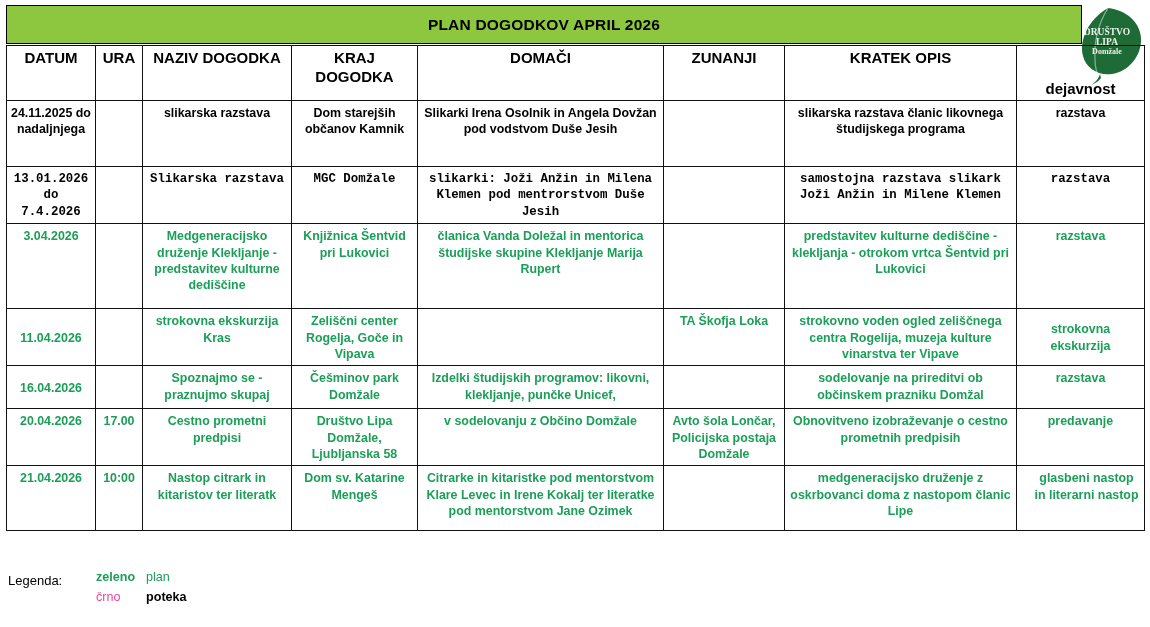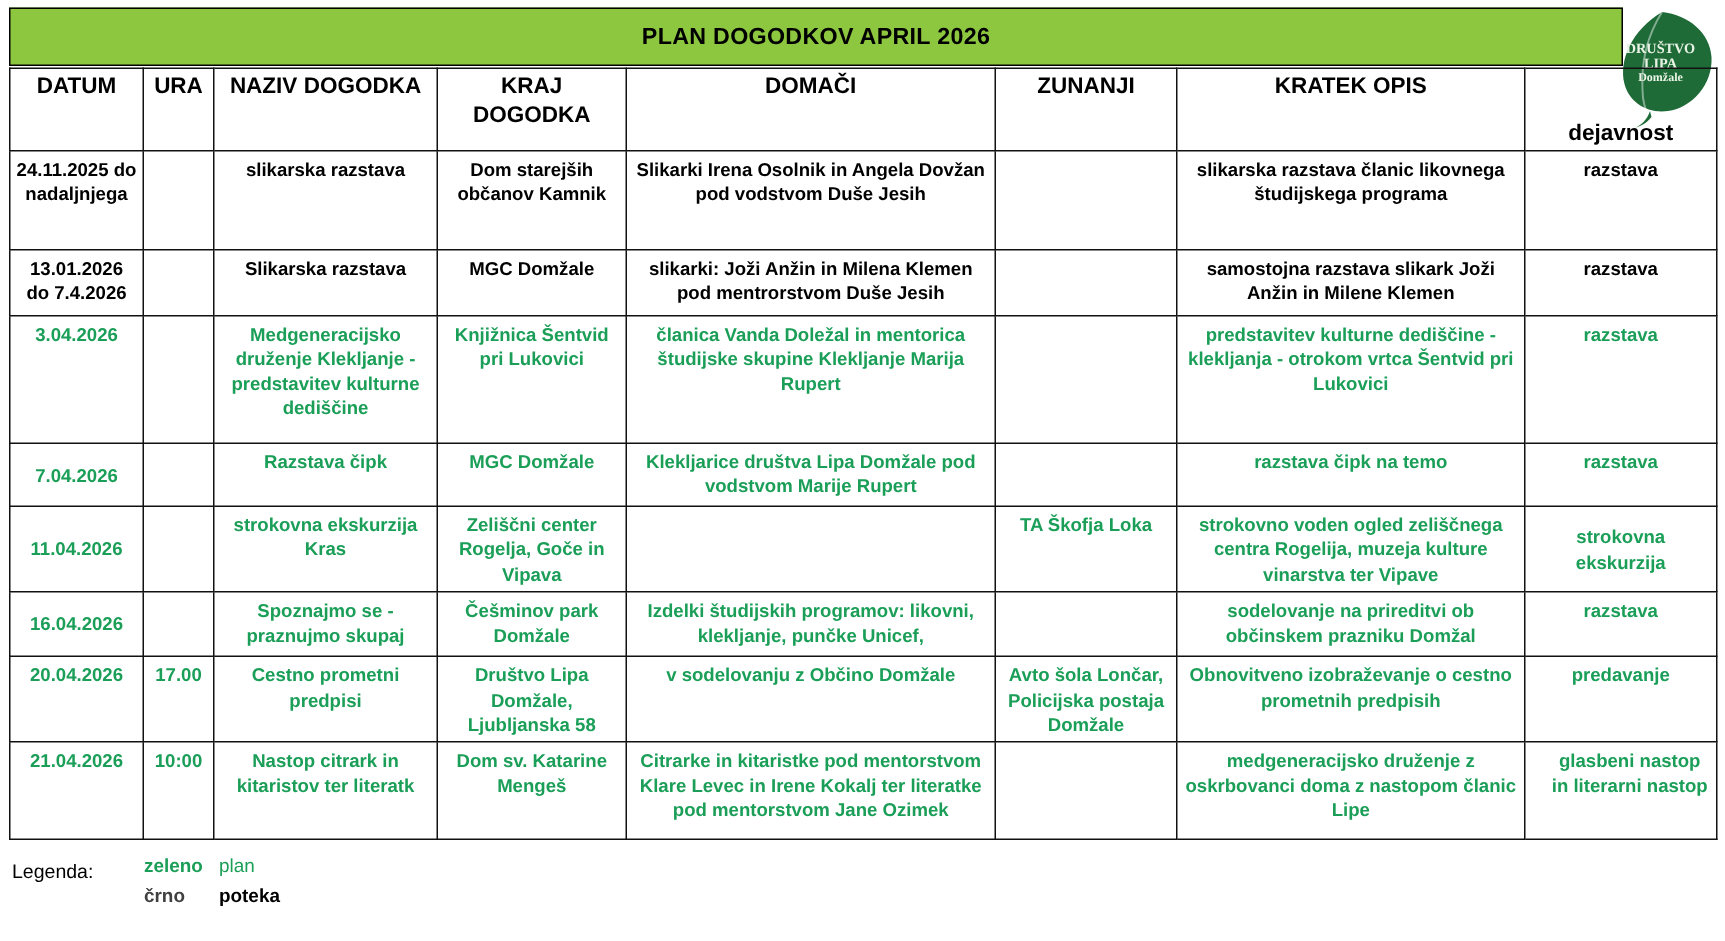--- a/index.html
+++ b/index.html
@@ -126,22 +126,22 @@
     left: 138px;
     top: 0px;
     font-weight: normal;
     color: #1B9F58;
     white-space: nowrap;
   }
   .legend .lg-row2-a {
     position: absolute;
     left: 88px;
     top: 20px;
-    font-weight: bold;
-    color: #404040;
+    font-weight: normal;
+    color: #ec4899;
     white-space: nowrap;
   }
   .legend .lg-row2-b {
     position: absolute;
     left: 138px;
     top: 20px;
     font-weight: bold;
     color: #000000;
     white-space: nowrap;
   }
@@ -196,21 +196,21 @@
         <td class="date-cell">24.11.2025 do nadaljnjega</td>
         <td></td>
         <td>slikarska razstava</td>
         <td>Dom starejših občanov  Kamnik</td>
         <td>Slikarki Irena Osolnik in Angela Dovžan  pod vodstvom Duše Jesih</td>
         <td></td>
         <td>slikarska razstava članic likovnega študijskega programa</td>
         <td>razstava</td>
       </tr>
 
-      <tr class="black" style="height:44px;">
+      <tr class="black" style="height:44px;font-family:Liberation Mono, monospace;">
         <td class="date-cell">13.01.2026 do 7.4.2026</td>
         <td></td>
         <td>Slikarska razstava</td>
         <td>MGC Domžale</td>
         <td>slikarki: Joži Anžin in Milena Klemen pod mentrorstvom Duše Jesih</td>
         <td></td>
         <td>samostojna razstava slikark Joži Anžin in Milene Klemen</td>
         <td>razstava</td>
       </tr>
 
@@ -218,30 +218,20 @@
         <td class="date-cell" style="vertical-align:top;">3.04.2026</td>
         <td></td>
         <td>Medgeneracijsko druženje Klekljanje - predstavitev kulturne dediščine</td>
         <td>Knjižnica Šentvid pri Lukovici</td>
         <td>članica Vanda Doležal in mentorica študijske skupine Klekljanje Marija Rupert</td>
         <td></td>
         <td>predstavitev kulturne dediščine - klekljanja - otrokom vrtca Šentvid pri Lukovici</td>
         <td style="vertical-align:top;">razstava</td>
       </tr>
 
-      <tr class="green" style="height:42px;">
-        <td class="date-cell">7.04.2026</td>
-        <td></td>
-        <td>Razstava čipk</td>
-        <td>MGC Domžale</td>
-        <td>Klekljarice društva Lipa Domžale pod vodstvom Marije Rupert</td>
-        <td></td>
-        <td>razstava čipk na temo</td>
-        <td>razstava</td>
-      </tr>
 
       <tr class="green" style="height:45px;">
         <td class="date-cell">11.04.2026</td>
         <td></td>
         <td>strokovna ekskurzija Kras</td>
         <td>Zeliščni center Rogelja, Goče in Vipava</td>
         <td></td>
         <td>TA Škofja Loka</td>
         <td>strokovno voden ogled zeliščnega centra Rogelija, muzeja kulture vinarstva ter Vipave</td>
         <td style="vertical-align:middle;">strokovna ekskurzija</td>

